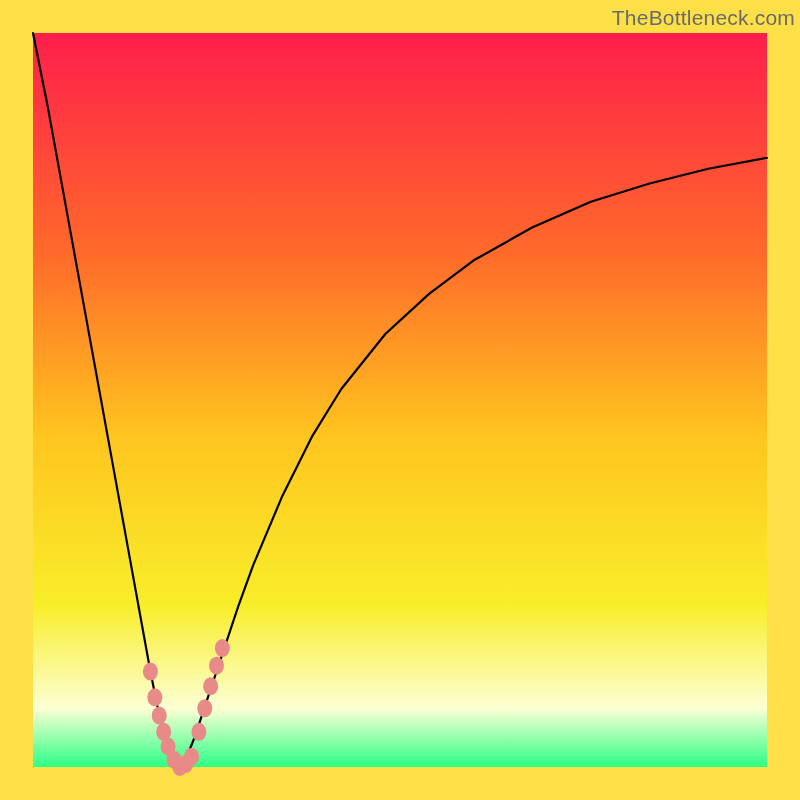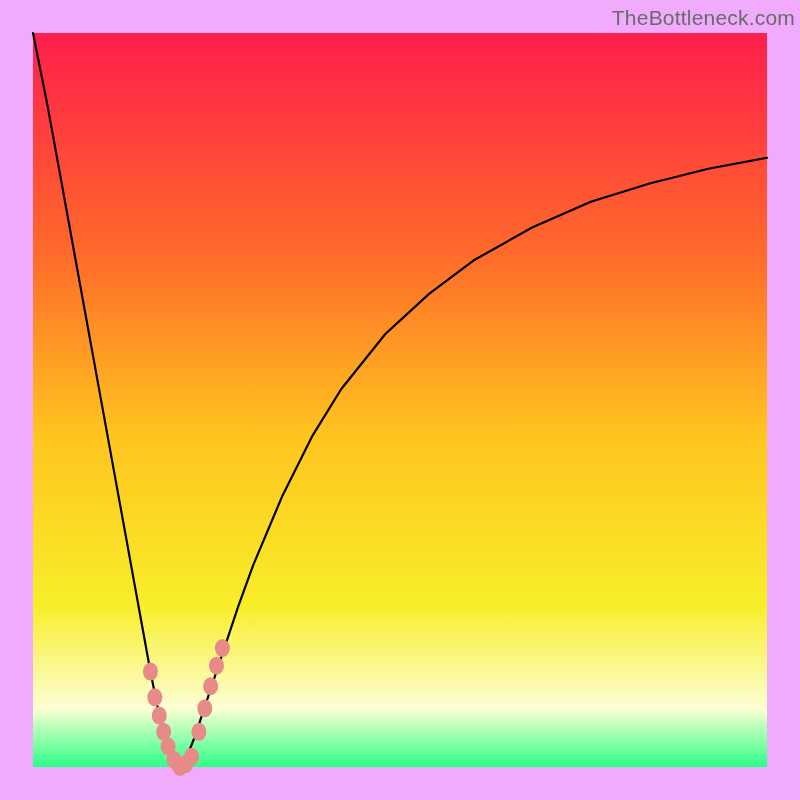--- a/index.html
+++ b/index.html
@@ -9,21 +9,21 @@
     height: 800px;
     overflow: hidden;
     background: #000;
     font-family: Arial, Helvetica, sans-serif;
   }
   .frame {
     position: absolute;
     top: 0; left: 0;
     width: 800px;
     height: 800px;
-    background: #f0abfc;
+    background: #fde047;
   }
   .plot-area {
     position: absolute;
     background: linear-gradient(
       to bottom,
       var(--c-top) 0%,
       var(--c-upper) 30%,
       var(--c-mid) 55%,
       var(--c-lower) 78%,
       var(--c-pale) 92%,

